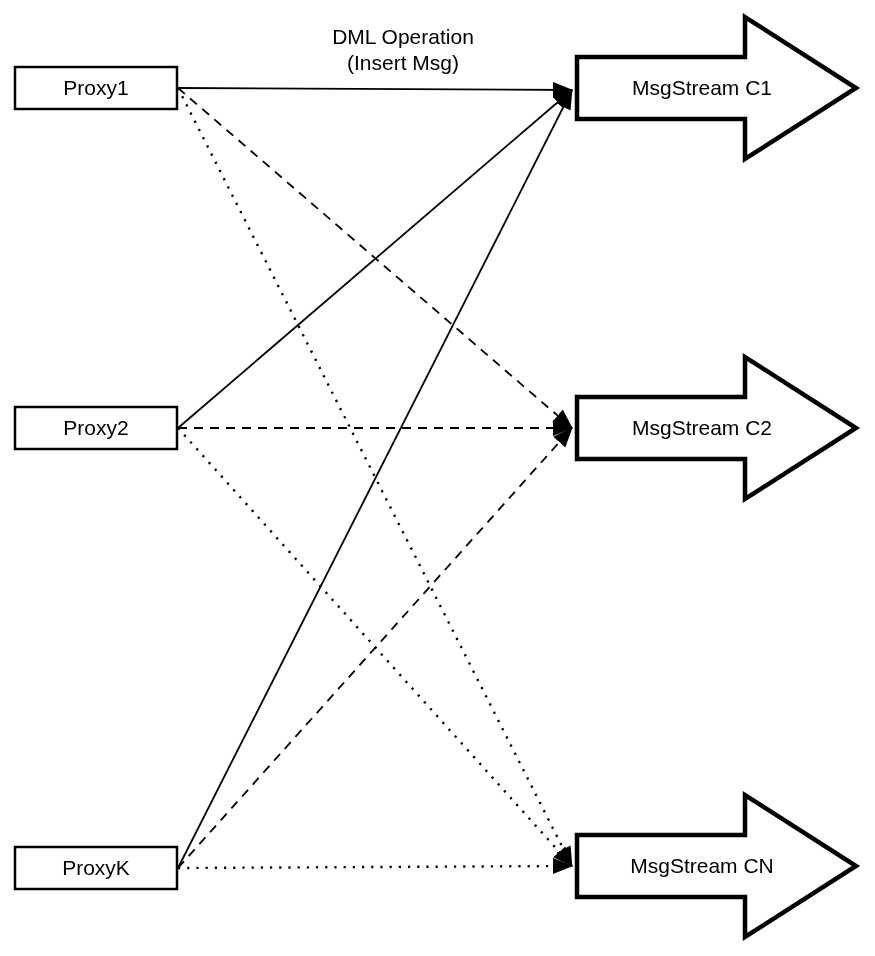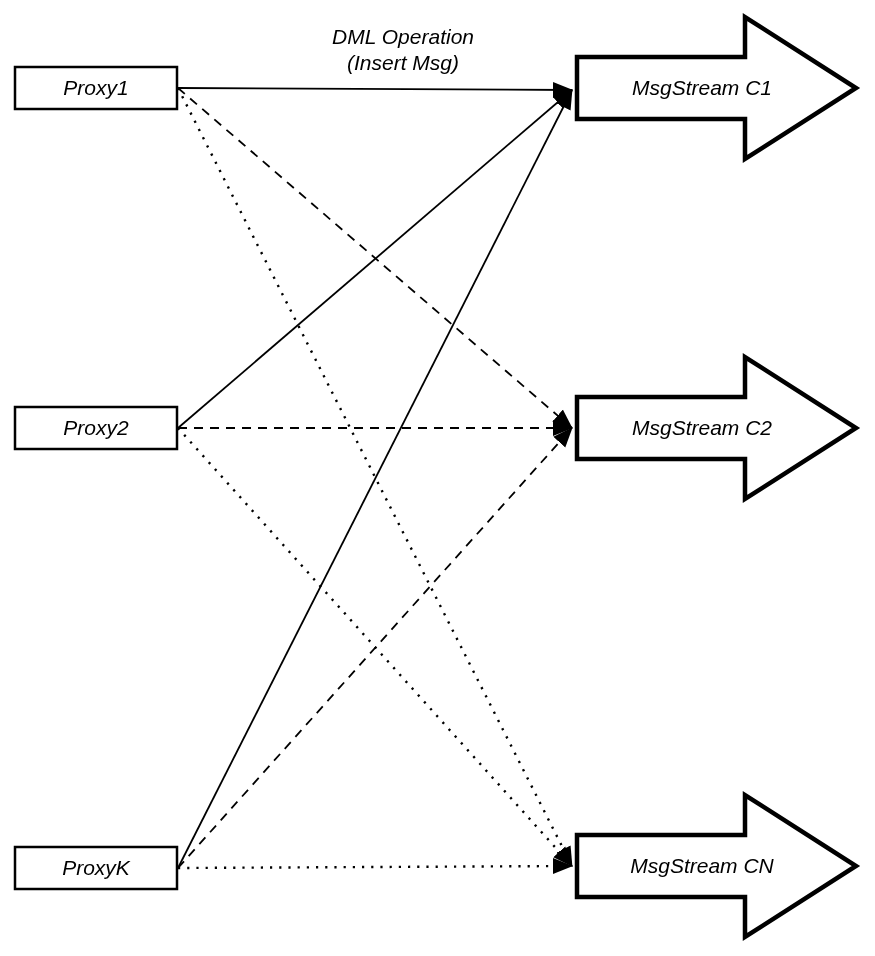--- a/index.html
+++ b/index.html
@@ -6,21 +6,20 @@
     margin: 0;
     padding: 0;
     background: #ffffff;
   }
   .canvas-wrap {
     width: 875px;
     height: 956px;
     background: #ffffff;
     position: relative;
     font-family: "Liberation Sans", sans-serif;
-    font-style: italic;
   }
   svg { display: block; }
   text {
     font-family: "Liberation Sans", sans-serif;
     fill: #000000;
   }
   .title-text {
     font-size: 21px;
     text-anchor: middle;
   }

